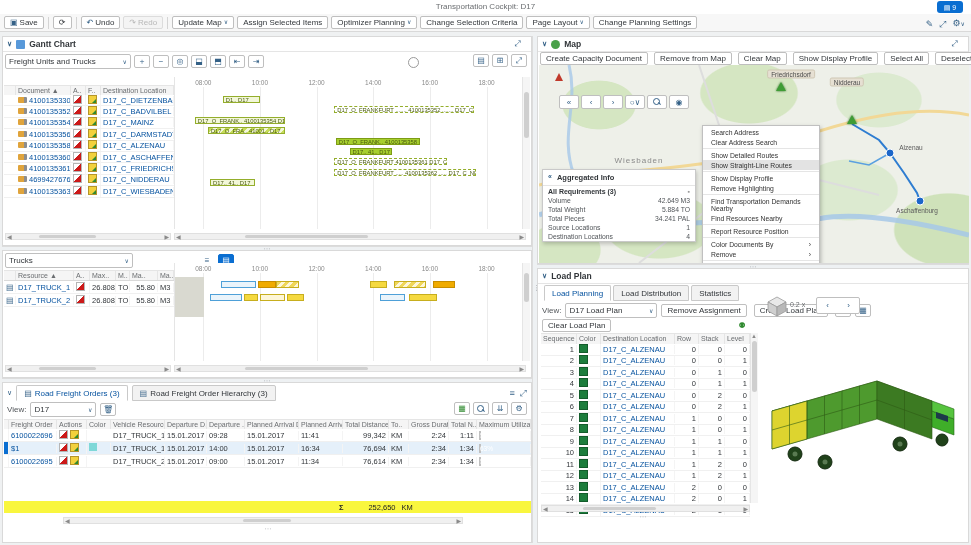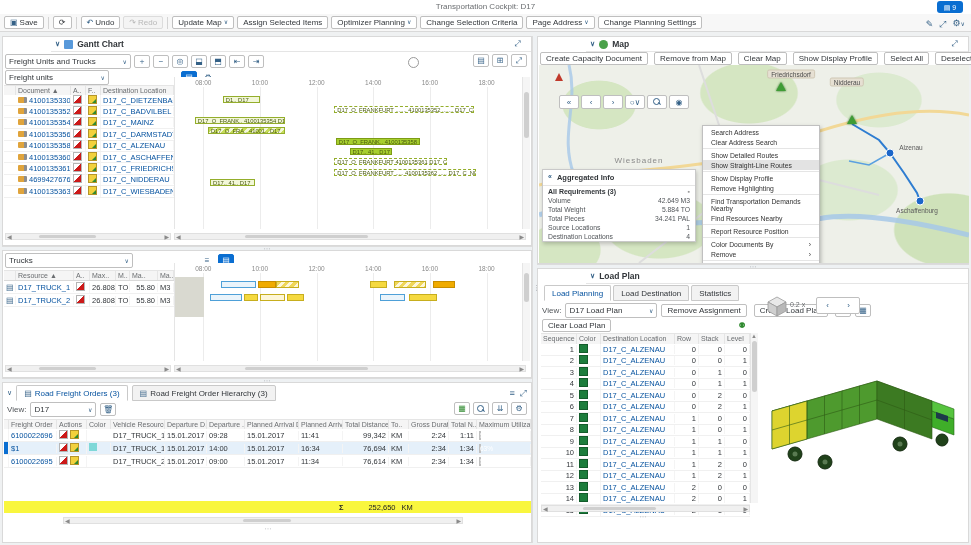--- a/index.html
+++ b/index.html
@@ -11,21 +11,21 @@
   #shell-badge{right:8px;top:1px;width:26px;height:12px;background:#0a6ed1;border-radius:3px;color:#fff;font-size:7px;text-align:center;line-height:12px;border:none;}
   
   #toolbar{left:0;top:14px;width:971px;height:18px;background:#f7f7f7;border-bottom:1px solid #d9d9d9;display:flex;align-items:center;padding-left:4px;box-sizing:border-box;}
   .btn{height:13px;background:#fff;border:1px solid #bfbfbf;border-radius:2px;font-size:8px;color:#32363a;padding:0 5px;margin-right:3px;display:inline-flex;align-items:center;gap:2px;font-family:inherit;line-height:11px;white-space:nowrap;}
   .btn.disabled{color:#b8b8b8;border-color:#dcdcdc;background:#f4f4f4;}
   .btn .car{font-size:6px;color:#346187;}
   .vsep{width:1px;height:12px;background:#d4d4d4;margin:0 4px 0 1px;}
   #toolbar-right{position:absolute;right:6px;top:16px;display:flex;gap:6px;}
   .tool-ico{font-size:9px;color:#346187;background:none;border:none;padding:0;line-height:14px;}
   
-  .panel{background:#fff;border:1px solid #d9d9d9;box-sizing:border-box;padding-left:48px;}
+  .panel{background:#fff;border:1px solid #d9d9d9;box-sizing:border-box;}
   .panel-head{height:14px;border-bottom:1px solid #e5e5e5;display:flex;align-items:center;gap:4px;padding:0 4px;font-size:8.5px;font-weight:bold;color:#32363a;}
   .chev{color:#346187;font-size:7px;}
   .head-ico{width:9px;height:9px;background:#5899da;border-radius:1px;display:inline-block;}
   .expand{margin-left:auto;color:#346187;font-size:8px;background:none;border:none;}
   .select{height:13px;background:#fff;border:1px solid #bfbfbf;border-radius:2px;font-size:8px;color:#32363a;padding:0 3px;display:inline-flex;align-items:center;justify-content:space-between;gap:4px;}
   .select .car{font-size:6px;color:#346187;}
   .icobtn{width:16px;height:13px;background:#fff;border:1px solid #bfbfbf;border-radius:2px;font-size:8px;color:#346187;display:inline-flex;align-items:center;justify-content:center;padding:0;}
   .icobtn.active{background:#0a6ed1;color:#fff;border-color:#0a6ed1;}
   .thead{display:flex;background:#f5f5f5;border-top:1px solid #e5e5e5;border-bottom:1px solid #d9d9d9;font-size:7px;color:#6a6d70;}
   .thead .c{padding:1px 2px;border-right:1px solid #e5e5e5;box-sizing:border-box;overflow:hidden;white-space:nowrap;}
@@ -136,21 +136,21 @@
         <span>Assign Selected Items</span>
       </button>
     <button class="btn">
         <span>Optimizer Planning</span>
         <span class="car">∨</span>
       </button>
     <button class="btn">
         <span>Change Selection Criteria</span>
       </button>
     <button class="btn">
-        <span>Page Address</span>
+        <span>Page Layout</span>
         <span class="car">∨</span>
       </button>
     <button class="btn">
         <span>Change Planning Settings</span>
       </button>
   </div>
   <div class="abs" id="toolbar-right">
     <button class="tool-ico">✎</button>
     <button class="tool-ico">⤢</button>
     <button class="tool-ico">⚙<span style="font-size:6px">∨</span></button>
@@ -174,29 +174,20 @@
       <button class="icobtn">⬓</button>
       <button class="icobtn">⬒</button>
       <button class="icobtn">⇤</button>
       <button class="icobtn">⇥</button>
     </div>
     <span class="abs" style="left:405px;top:20px;width:9px;height:9px;border:1px solid #9a9a9a;border-radius:50%;background:#fff"></span>
     <div class="abs" style="right:4px;top:17px;display:flex;gap:3px;">
       <button class="icobtn">▤</button>
       <button class="icobtn">⊞</button>
       <button class="icobtn">⤢</button>
-    </div>
-    <div class="abs" style="left:2px;top:33px;display:flex;gap:3px;align-items:center;">
-      <span class="select" style="width:96px">
-          <span>Freight units</span>
-          <span class="car">∨</span>
-        </span>
-      <span style="width:66px"></span>
-      <button class="icobtn active">▤</button>
-      <button class="icobtn" style="border:none">⚙</button>
     </div>
 
     <div class="abs thead" style="left:1px;top:48px;width:170px;" id="fu-cols">
         <span class="c" style="width: 12px;"></span>
         <span class="c" style="width: 55px;">Document ▲</span>
         <span class="c" style="width: 15px;">A..</span>
         <span class="c" style="width: 15px;">F..</span>
         <span class="c" style="width: 73px;">Destination Location</span>
       </div>
     <div class="abs" style="left:1px;top:58px;width:170px;" id="fu-rows">
@@ -659,21 +650,21 @@
   <div class="abs panel" style="left:537px;top:268px;width:432px;height:275px;">
     <div class="panel-head">
       <span class="chev">∨</span>
       <span>Load Plan</span>
     </div>
     <div class="abs" style="left:6px;top:16px;display:flex;gap:2px;">
       <span class="tab active">
           <span>Load Planning</span>
         </span>
       <span class="tab">
-          <span>Load Destination</span>
+          <span>Load Distribution</span>
         </span>
       <span class="tab">
           <span>Statistics</span>
         </span>
     </div>
     <div class="abs" style="left:4px;top:34px;display:flex;gap:4px;align-items:center;">
       <span style="font-size:8px;color:#515559">View:</span>
       <span class="select" style="width:84px">
           <span>D17 Load Plan</span>
           <span class="car">∨</span>

